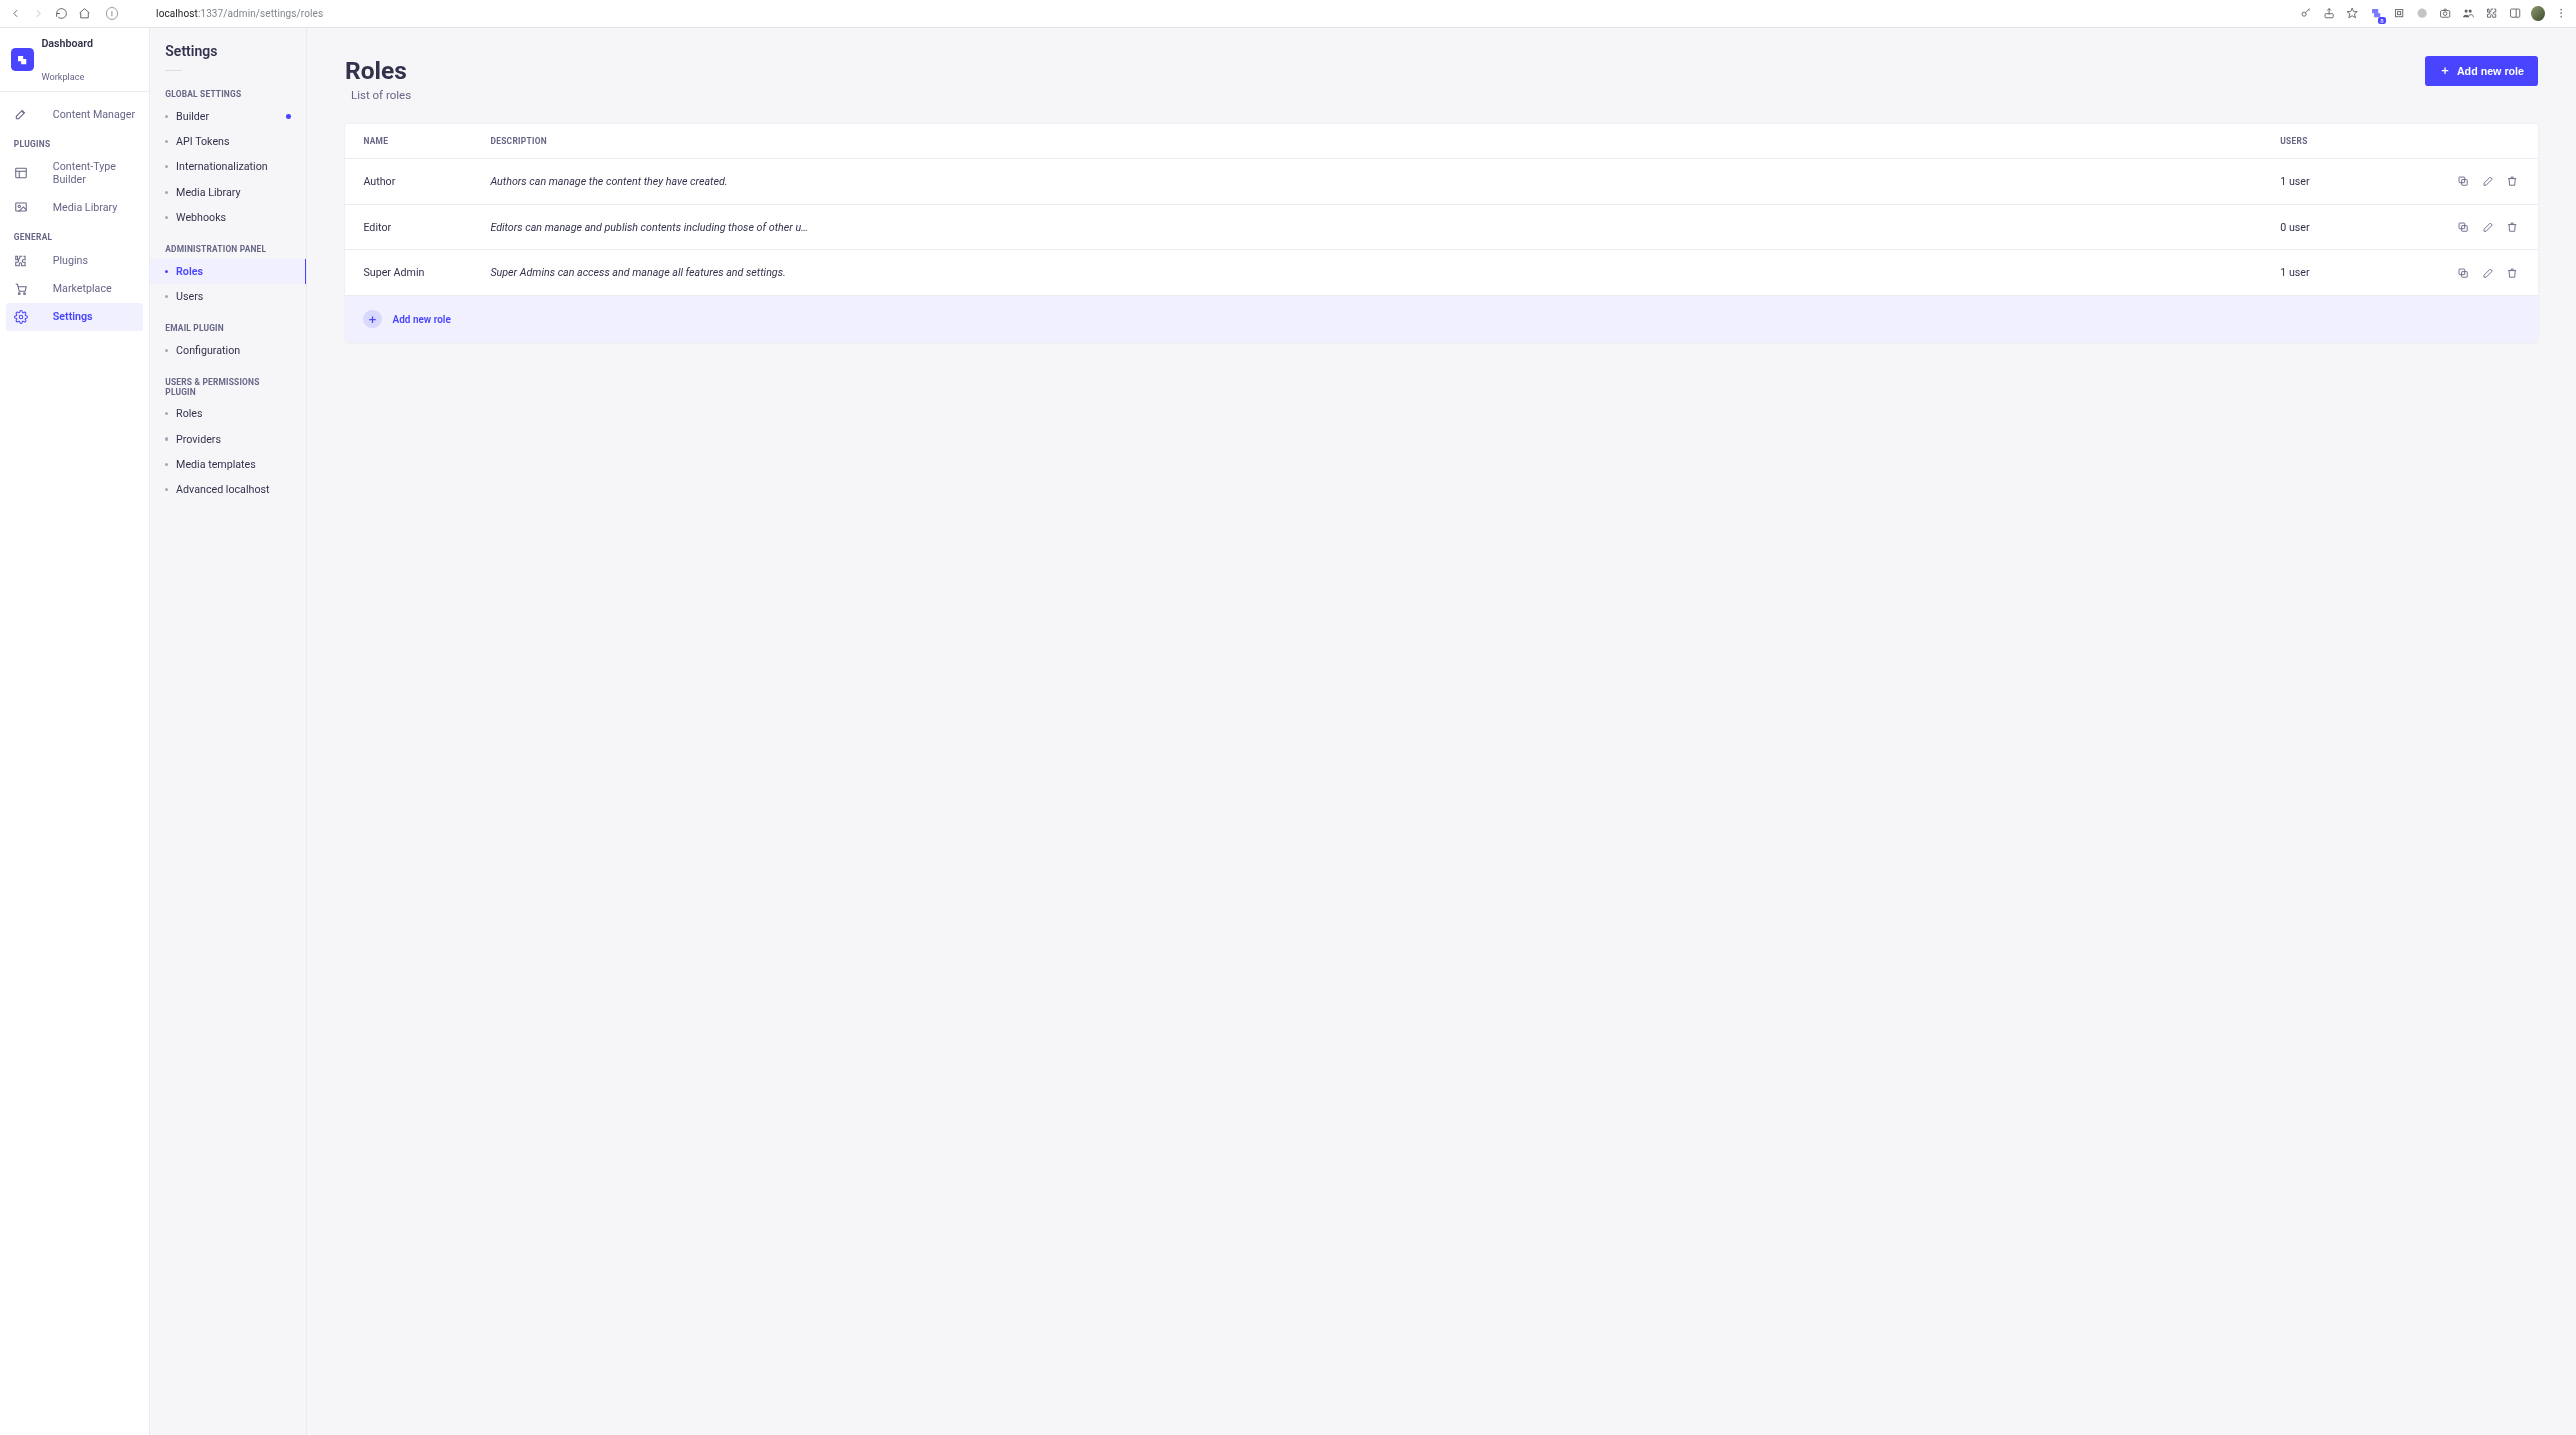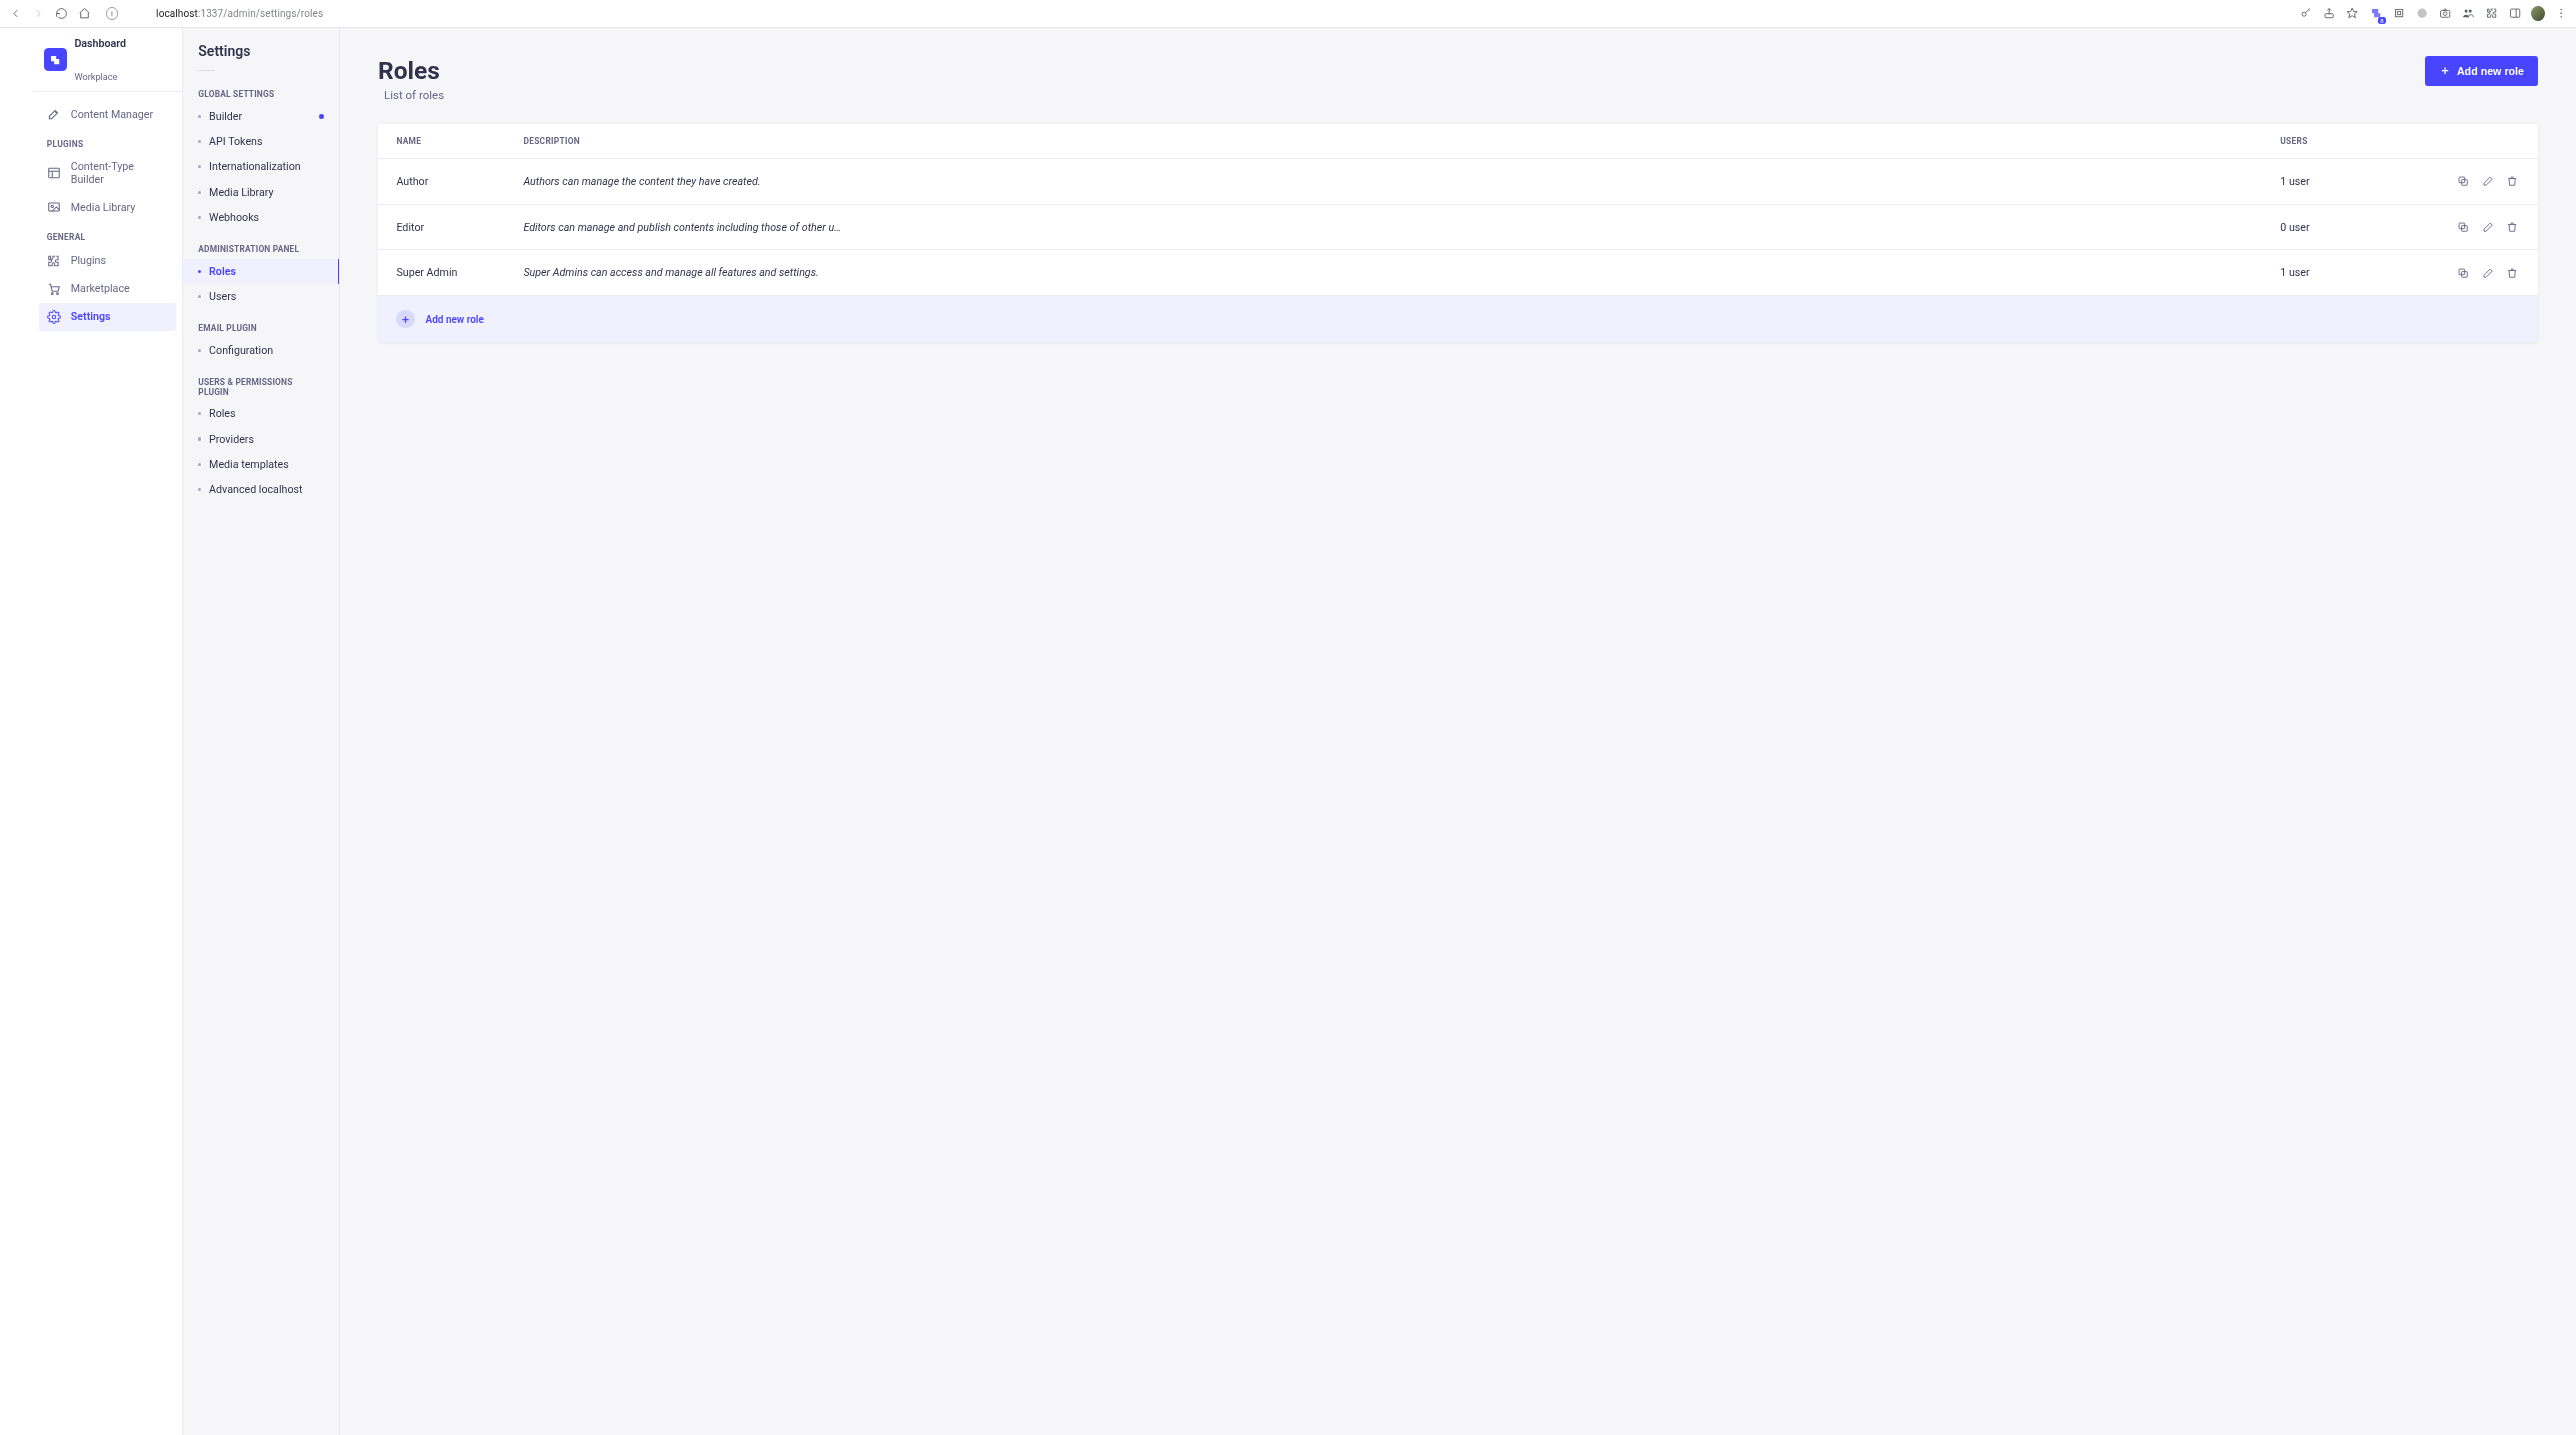--- a/index.html
+++ b/index.html
@@ -25,38 +25,38 @@
   .chrome .url { flex: 1; color:#202124; letter-spacing:0.1px;padding-left:32px; }
   .chrome .url .host { color:#202124; }
   .chrome .url .path { color:#80868b; }
   .chrome .right-icons { display:flex; align-items:center; gap:9.2px; }
   .chrome .right-icons .ri { width:14px; height:14px; display:flex; align-items:center; justify-content:center; }
   .chrome .avatar { width:15.3px; height:15.3px; border-radius:50%; background: linear-gradient(135deg,#8e9b6c,#3d4a2e); }
   .chrome .ext-badge { position:relative; }
   .chrome .ext-badge .b { position:absolute; bottom:-3.1px; right:-3.1px; background:#4945ff; color:#fff; font-size:6.1px; padding:0 2.3px; border-radius:2.3px; }
 
   
-  .app { flex:1; display:flex; min-height:0;padding-left:33px; }
+  .app { flex:1; display:flex; min-height:0; }
   .sidebar-primary {
     width: 150px;
     border-right: 0.8px solid #eaeaef;
     background: #fff;
     display:flex; flex-direction:column;
     padding-bottom: 9.2px;
   }
   .brand { display:flex; align-items:center; gap:7.7px; padding: 9.2px 10.7px; border-bottom: 0.8px solid #eaeaef; }
   .brand .logo { width:23px; height:23px; border-radius:4.6px; background:#4945ff; display:flex; align-items:center; justify-content:center; }
   .brand .logo svg { width:12.3px; height:12.3px; }
   .brand .txt .title { font-size:10.7px; font-weight:600; color:#32324d; }
   .brand .txt .sub { font-size:9.2px; color:#666687;margin-top:21px; }
 
   .nav-primary { padding: 7.7px 6.1px 0 6.1px; }
   .nav-primary .section-label { font-size:8.4px; font-weight:700; color:#666687; letter-spacing:0.3px; padding: 10.7px 7.7px 4.6px; }
   .nav-primary .item {
-    display:flex; align-items:center; gap:10px;
+    display:flex; align-items:center; gap:25px;
     padding: 7px 7.7px; border-radius:3.1px; color:#666687; font-size:10.7px; cursor:pointer;
   }
   .nav-primary .item.active { background:#f0f0ff; color:#4945ff; font-weight:600; }
   .nav-primary .item .ic { width:14px; height:14px; display:flex; align-items:center; justify-content:center; color:inherit; }
   .nav-primary .item.active .ic { color:#4945ff; }
 
   .sidebar-secondary {
     width: 157px;
     background:#f6f6f9;
     border-right:0.8px solid #eaeaef;

